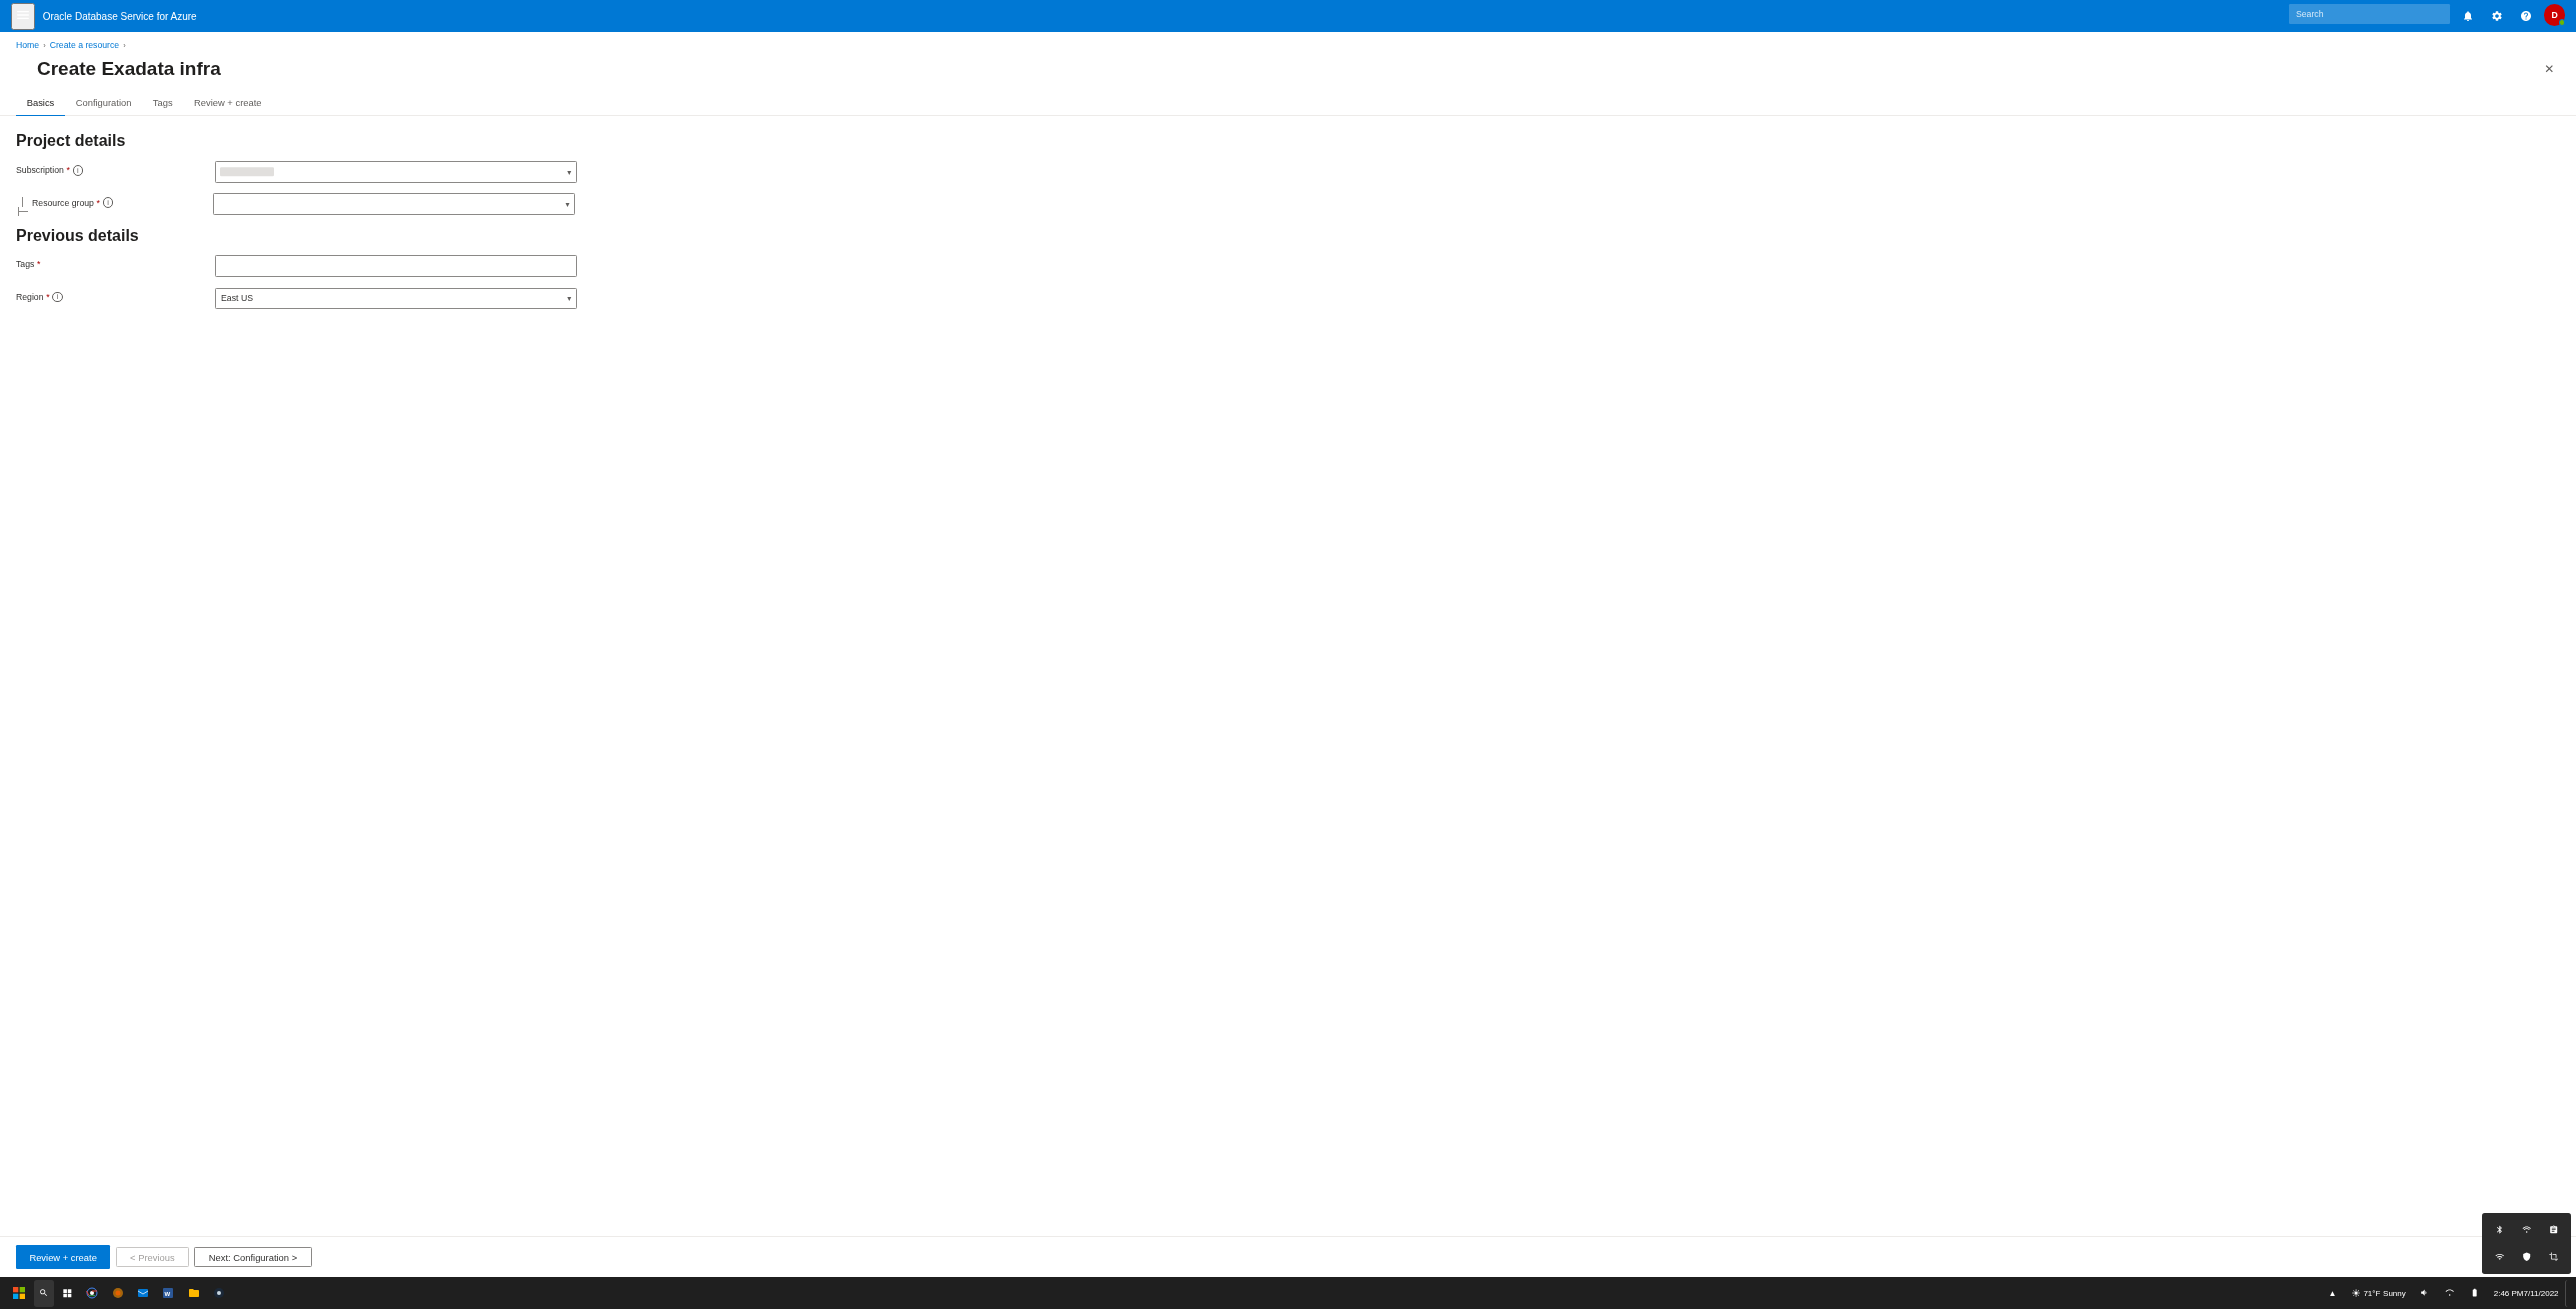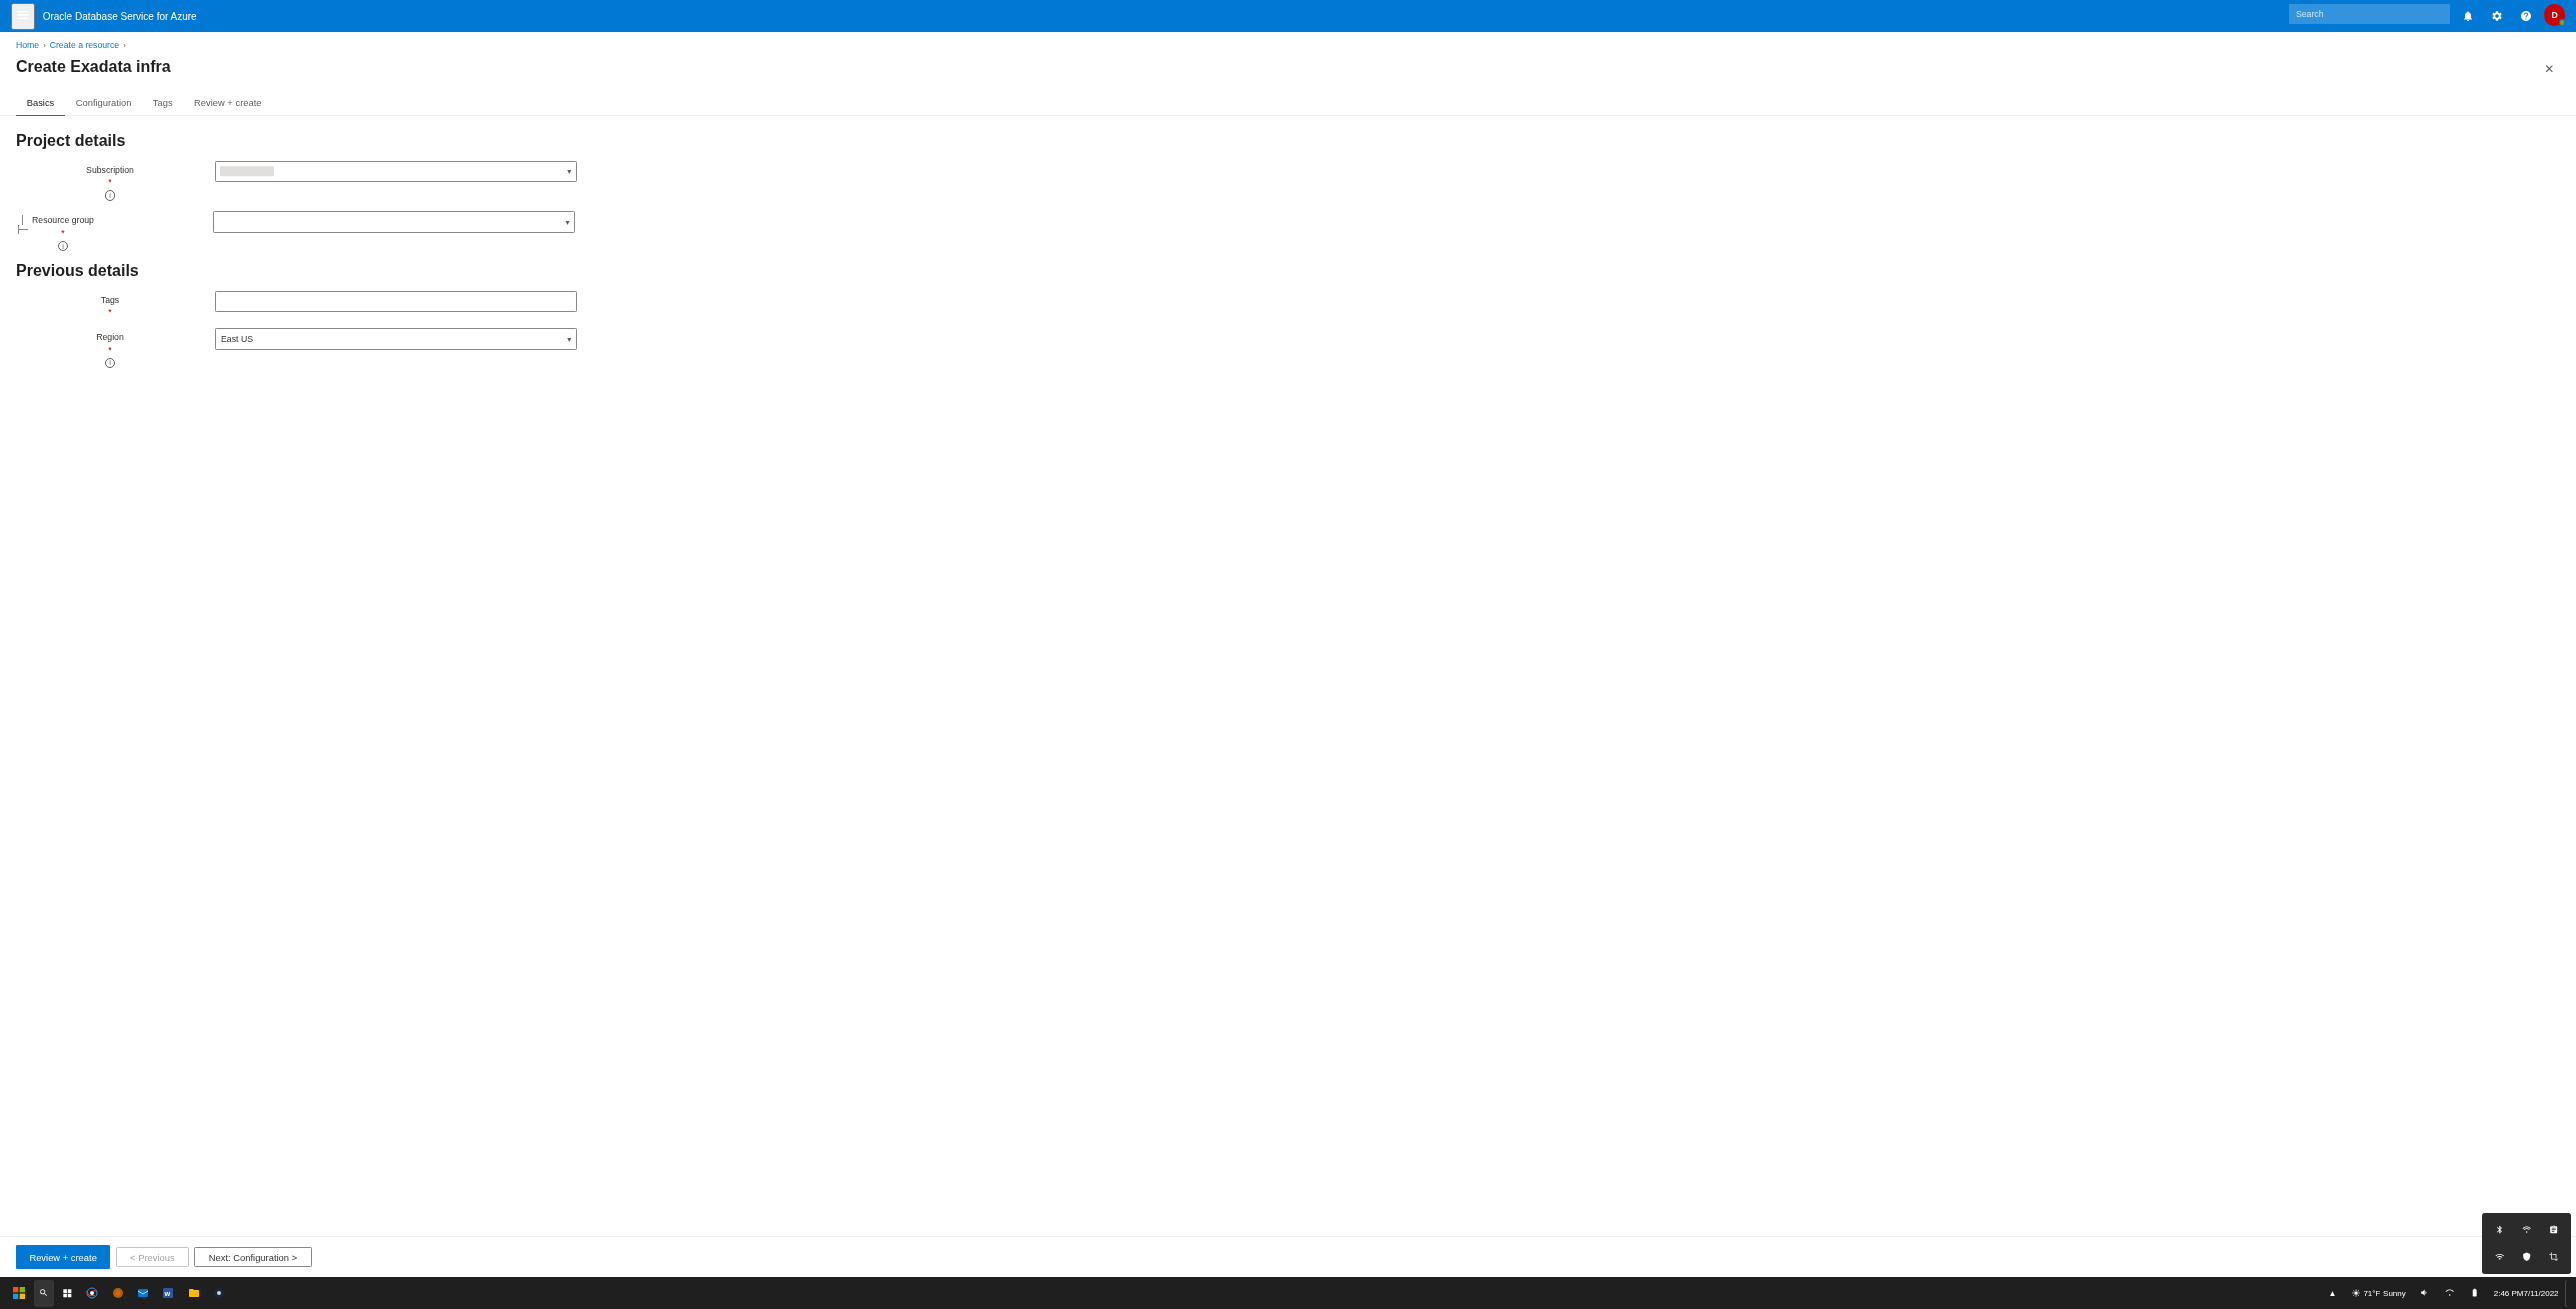--- a/index.html
+++ b/index.html
@@ -115,23 +115,24 @@
     }
 
     
     .page-header {
       display: flex;
       align-items: flex-start;
       justify-content: space-between;
       padding: 4px 16px 10.7px;
     }
     .page-title {
-      font-size: 16px;
+      font-size: 19px;
       font-weight: 600;
       color: #201f1e;
+      margin-left: 21px;
     }
     .close-btn {
       width: 21.5px;
       height: 21.5px;
       display: flex;
       align-items: center;
       justify-content: center;
       cursor: pointer;
       border: none;
       background: none;
@@ -186,21 +187,20 @@
       width: 188px;
       flex-shrink: 0;
       padding-top: 4px;
     }
     .form-label {
       font-size: 8.7px;
       color: #323130;
       display: flex;
       align-items: center;
       gap: 2.7px;
-      flex-direction: column;
     }
     .required-star {
       color: #a80000;
       font-size: 8.7px;
     }
     .info-icon {
       width: 10.7px;
       height: 10.7px;
       border-radius: 50%;
       border: 0.7px solid #605e5c;

